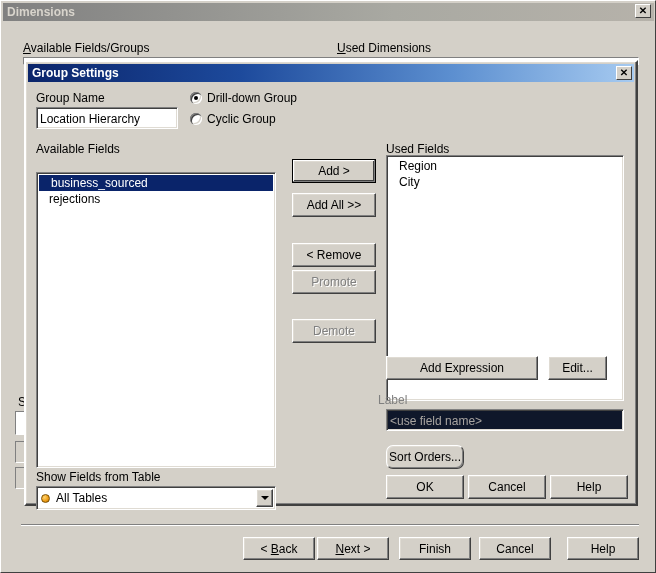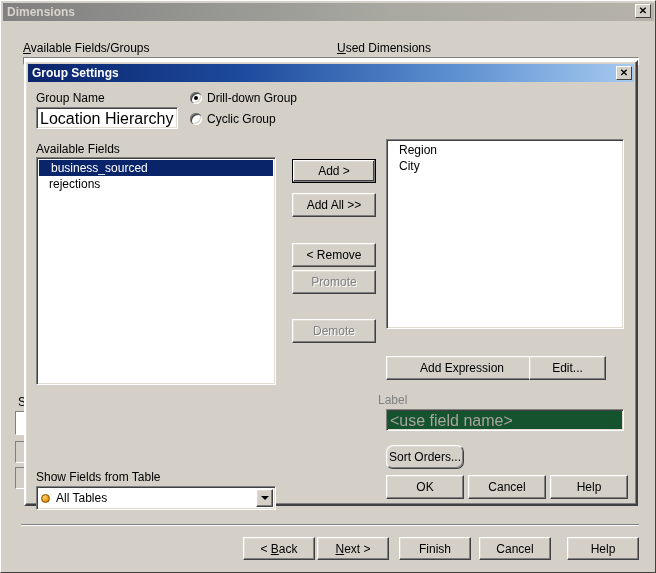--- a/index.html
+++ b/index.html
@@ -150,30 +150,30 @@
   .input {
     position: absolute;
     background: #ffffff;
     border-top: 1px solid #808080;
     border-left: 1px solid #808080;
     border-right: 1px solid #ffffff;
     border-bottom: 1px solid #ffffff;
     box-shadow: inset 1px 1px 0 #404040, inset -1px -1px 0 #dfdbd3;
     box-sizing: border-box;
     font-family: "Liberation Sans", sans-serif;
-    font-size: 16px;
+    font-size: 12px;
     color: #000;
     padding: 2px 0 0 3px;
     display: flex;
     align-items: center;
     overflow: hidden;
     white-space: nowrap;
   }
   .input.readonly {
-    background: #14532d;
+    background: #0f172a;
     color: #a8a4a0;
   }
 
   
   .listbox {
     position: absolute;
     background: #ffffff;
     border-top: 1px solid #808080;
     border-left: 1px solid #808080;
     border-right: 1px solid #ffffff;
@@ -372,21 +372,21 @@
     <div class="radio" style="left:164px; top:29px;">
       <span class="circle checked"></span>
       <span class="rlabel">Drill-down Group</span>
     </div>
     <div class="radio" style="left:164px; top:50px;">
       <span class="circle"></span>
       <span class="rlabel">Cyclic Group</span>
     </div>
 
     <div class="lbl" style="left:10px; top:80px;">Available Fields</div>
-    <div class="listbox" style="left:10px; top:95px; width:240px; height:228px;">
+    <div class="listbox" style="left:10px; top:110px; width:240px; height:296px;">
       <div class="item selected">business_sourced</div>
       <div class="item">rejections</div>
     </div>
 
     <div class="btn" style="left:266px; top:131px; width:84px; height:24px;">
       <span>Add All &gt;&gt;</span>
     </div>
     <div class="btn default" style="left:266px; top:97px; width:84px; height:24px;">
       <span>Add &gt;</span>
     </div>
@@ -394,29 +394,29 @@
       <span>&lt; Remove</span>
     </div>
     <div class="btn disabled" style="left:266px; top:208px; width:84px; height:24px;">
       <span>Promote</span>
     </div>
     <div class="btn disabled" style="left:266px; top:257px; width:84px; height:24px;">
       <span>Demote</span>
     </div>
 
     <div class="lbl" style="left:360px; top:80px;">Used Fields</div>
-    <div class="listbox" style="left:360px; top:77px; width:238px; height:190px;">
+    <div class="listbox" style="left:360px; top:93px; width:238px; height:246px;">
       <div class="item">Region</div>
       <div class="item">City</div>
     </div>
 
     <div class="btn" style="left:360px; top:294px; width:152px; height:24px;">
       <span>Add Expression</span>
     </div>
-    <div class="btn" style="left:503px; top:294px; width:77px; height:24px;">
+    <div class="btn" style="left:522px; top:294px; width:59px; height:24px;">
       <span>Edit...</span>
     </div>
 
     <div class="lbl disabled" style="left:352px; top:331px;">Label</div>
     <div class="input readonly" style="left:360px; top:347px; width:238px; height:22px;">
       <span>&lt;use field name&gt;</span>
     </div>
 
     <div class="btn" style="left:360px; top:383px; width:78px; height:24px;border-radius:7px;">
       <span>Sort Orders...</span>

